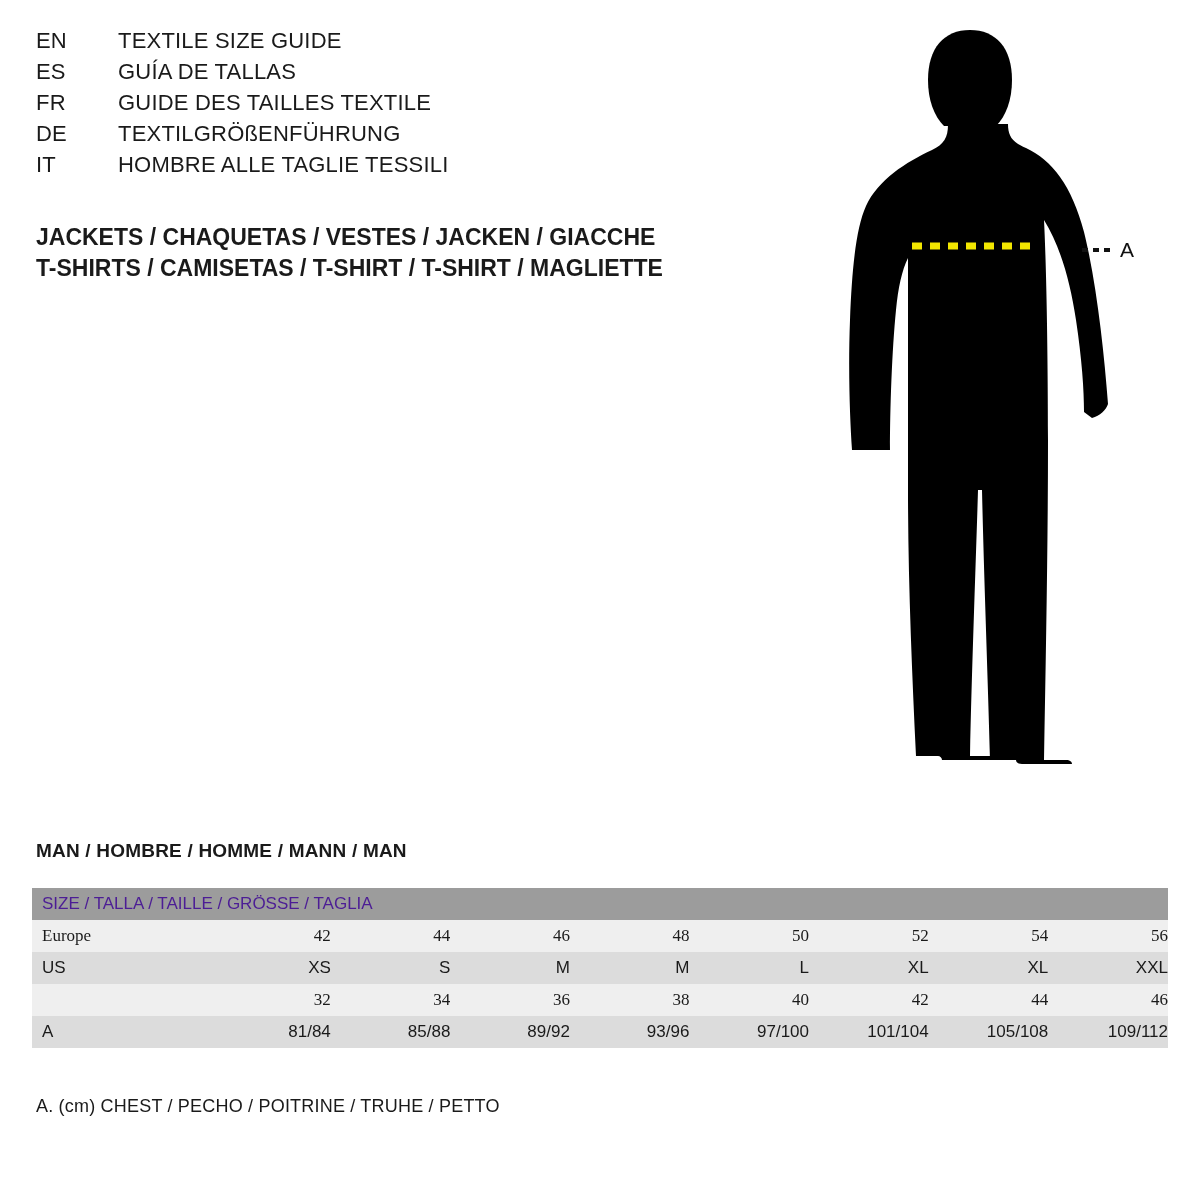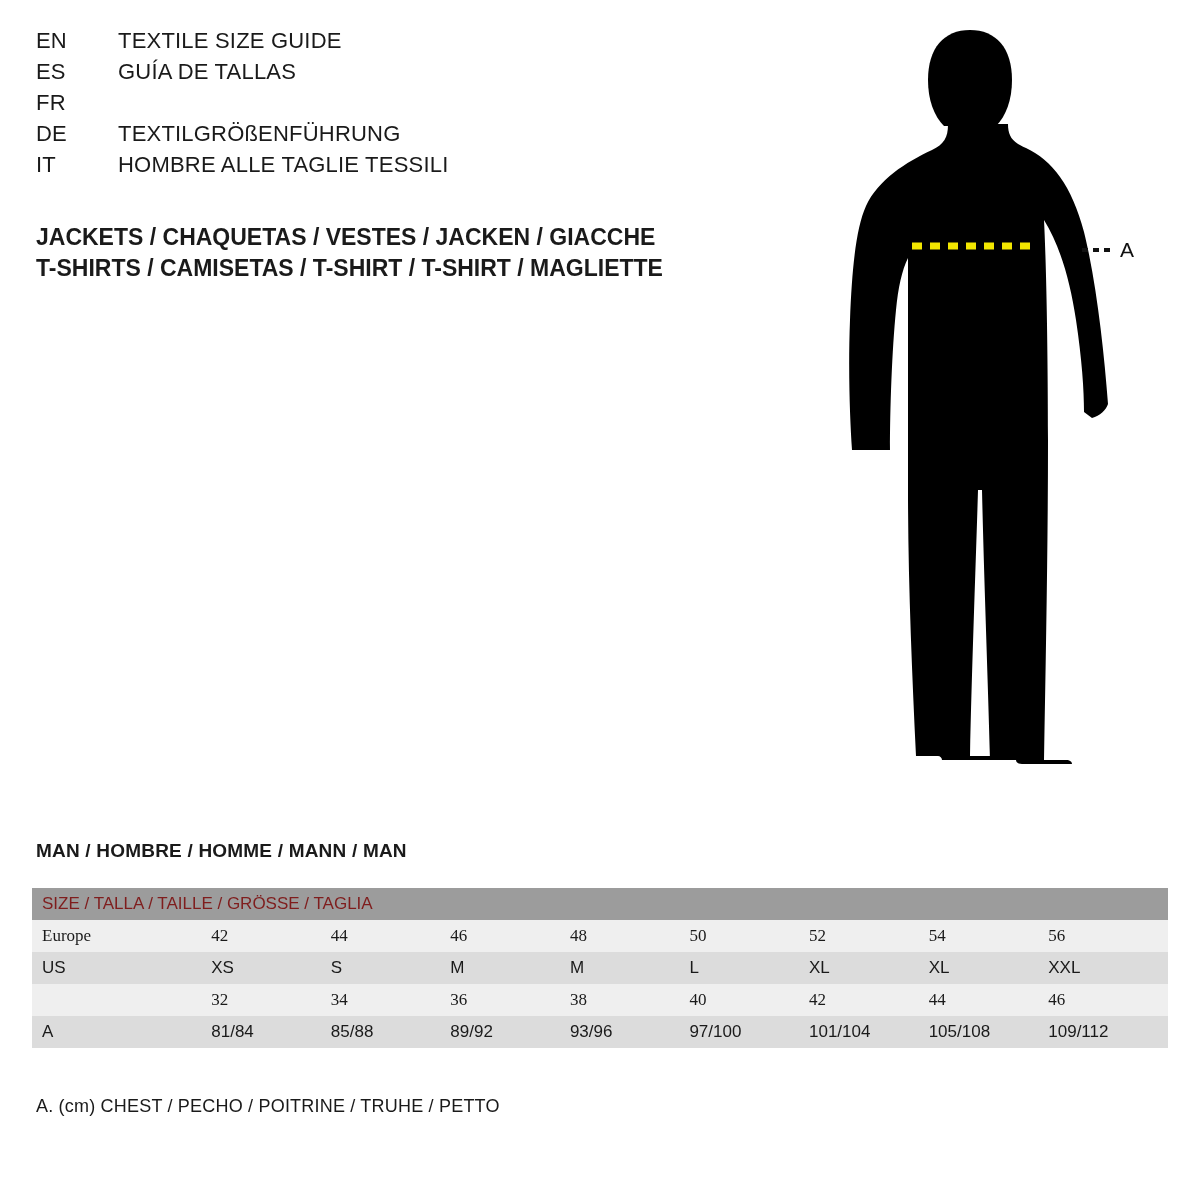--- a/index.html
+++ b/index.html
@@ -105,35 +105,35 @@
     border-collapse: collapse;
     font-size: 17px;
   }
   table.size-table td {
     padding: 0;
     height: 32px;
     vertical-align: middle;
   }
   .row-head td {
     background: #9c9c9c;
-    color: #7f1d1d;
+    color: #4c1d95;
     font-weight: normal;
     font-size: 17px;
   }
   .row-light td { background: #efefef; font-family: Liberation Serif, serif; }
   .row-dark td  { background: #dcdcdc; }
 
   .label-cell {
     width: 170px;
     padding-left: 10px !important;
     text-align: left;
   }
   .val-cell {
     width: 120px;
-    text-align: left;
+    text-align: right;
     margin-top: 48px;
   }
 
   .footnote {
     position: absolute;
     left: 36px;
     top: 1096px;
     font-size: 18px;
     letter-spacing: 0.2px;
   }
@@ -147,20 +147,21 @@
     <div class="lang-row">
       <span class="lang-code">EN</span>
       <span class="lang-text">TEXTILE SIZE GUIDE</span>
     </div>
     <div class="lang-row">
       <span class="lang-code">ES</span>
       <span class="lang-text">GUÍA DE TALLAS</span>
     </div>
     <div class="lang-row">
       <span class="lang-code">FR</span>
+      <span class="lang-text">GUIDE DES TAILLES TEXTILE</span>
     </div>
     <div class="lang-row">
       <span class="lang-code">DE</span>
       <span class="lang-text">TEXTILGRÖßENFÜHRUNG</span>
     </div>
     <div class="lang-row">
       <span class="lang-code">IT</span>
       <span class="lang-text">HOMBRE ALLE TAGLIE TESSILI</span>
     </div>
   </div>

